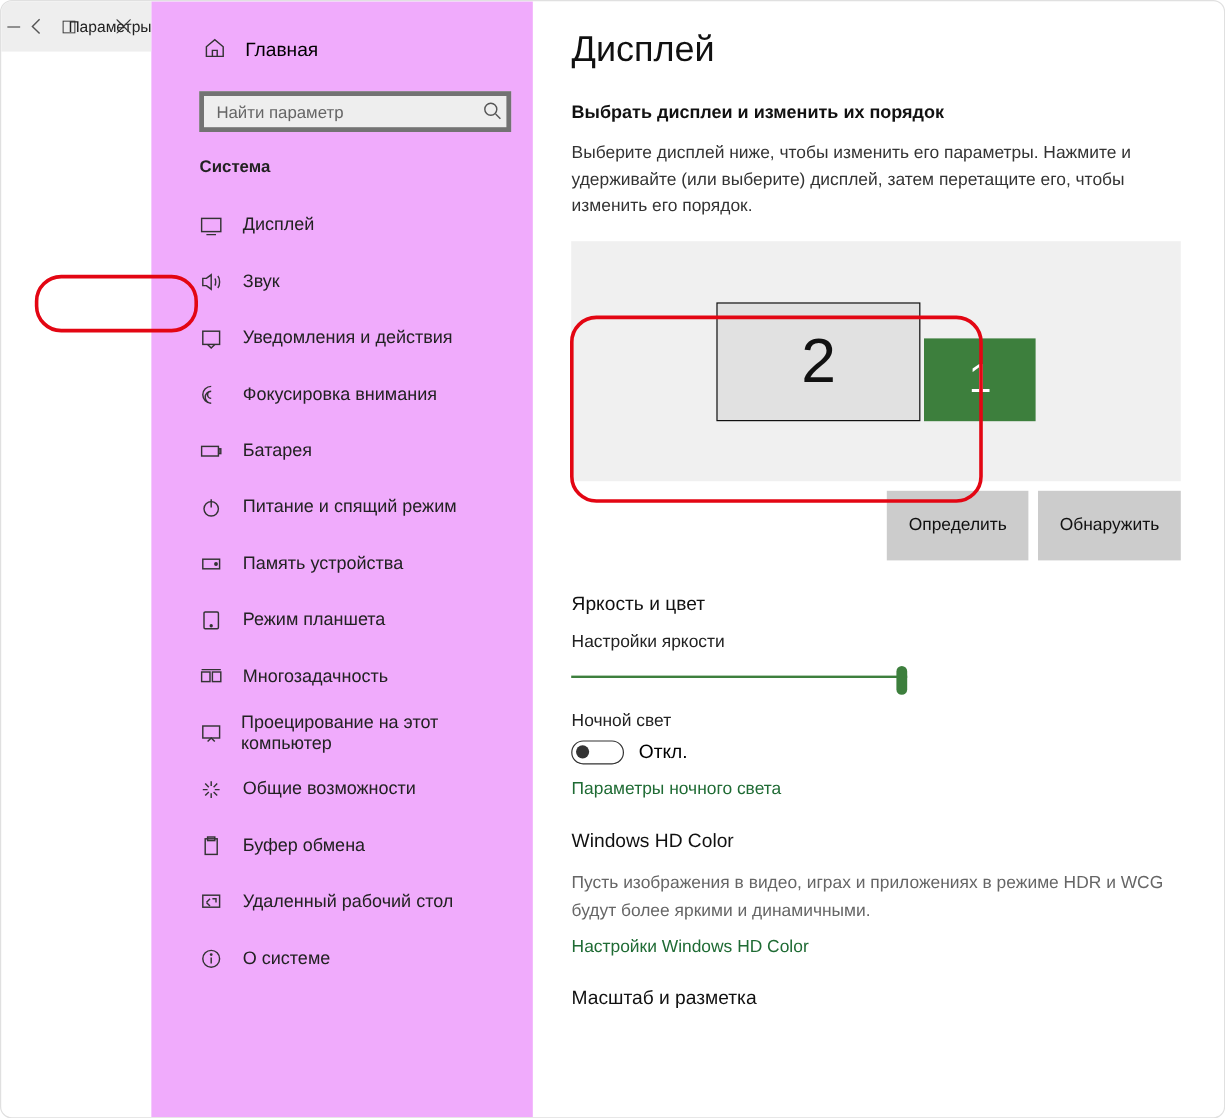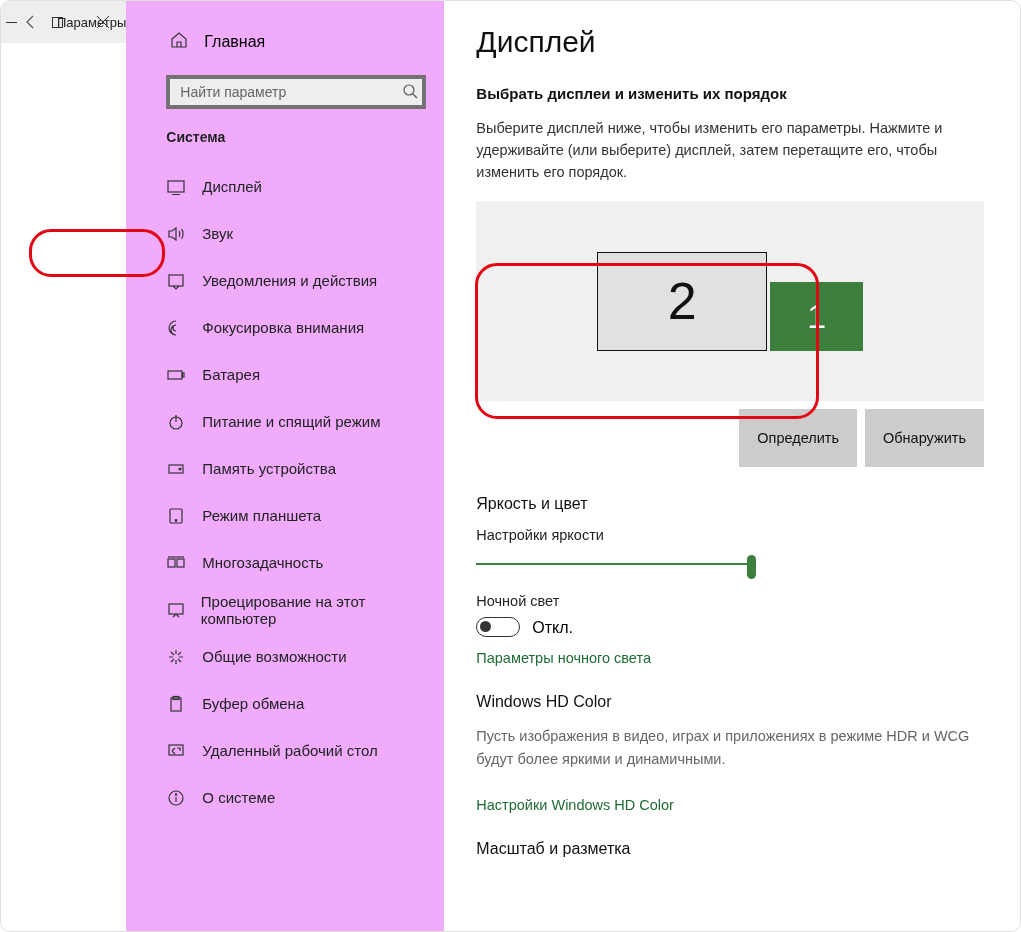--- a/index.html
+++ b/index.html
@@ -40,21 +40,21 @@
 .btnrow{display:flex;justify-content:flex-end;gap:8px;margin-bottom:28px}
 .btn{background:#ccc;border:none;padding:21px 18px;font-size:14.5px;color:#111;cursor:pointer;min-width:110px}
 .sublabel{font-size:14.5px;color:#222;margin-bottom:8px}
 .slider{position:relative;height:28px;margin-bottom:14px;width:280px}
 .slider .track{position:absolute;top:12px;left:0;right:0;height:2px;background:#3d7f3d}
 .slider .thumb{position:absolute;right:0;top:4px;width:9px;height:24px;background:#3d7f3d;border-radius:5px}
 .toggle{display:flex;align-items:flex-end;gap:12px;margin-bottom:12px}
 .switch{width:44px;height:20px;border:1.5px solid #333;border-radius:11px;position:relative;background:#fff;cursor:pointer}
 .switch .knob{position:absolute;left:3px;top:3px;width:11px;height:11px;background:#333;border-radius:50%}
 .link{color:#1f6b34;font-size:14.5px;cursor:pointer;display:inline-block}
-.hdcolor .muted{margin-bottom:26px;max-width:540px}
+.hdcolor .muted{margin-bottom:10px;max-width:540px}
 .sep{}
 </style>
 </head>
 <body>
 
 <div class="window">
   <div class="titlebar">
     <div class="back">
       <svg width="16" height="16" viewBox="0 0 16 16" fill="none">
           <path d="M10 2 4 8l6 6" stroke="#555" stroke-width="1.2" fill="none"></path>

